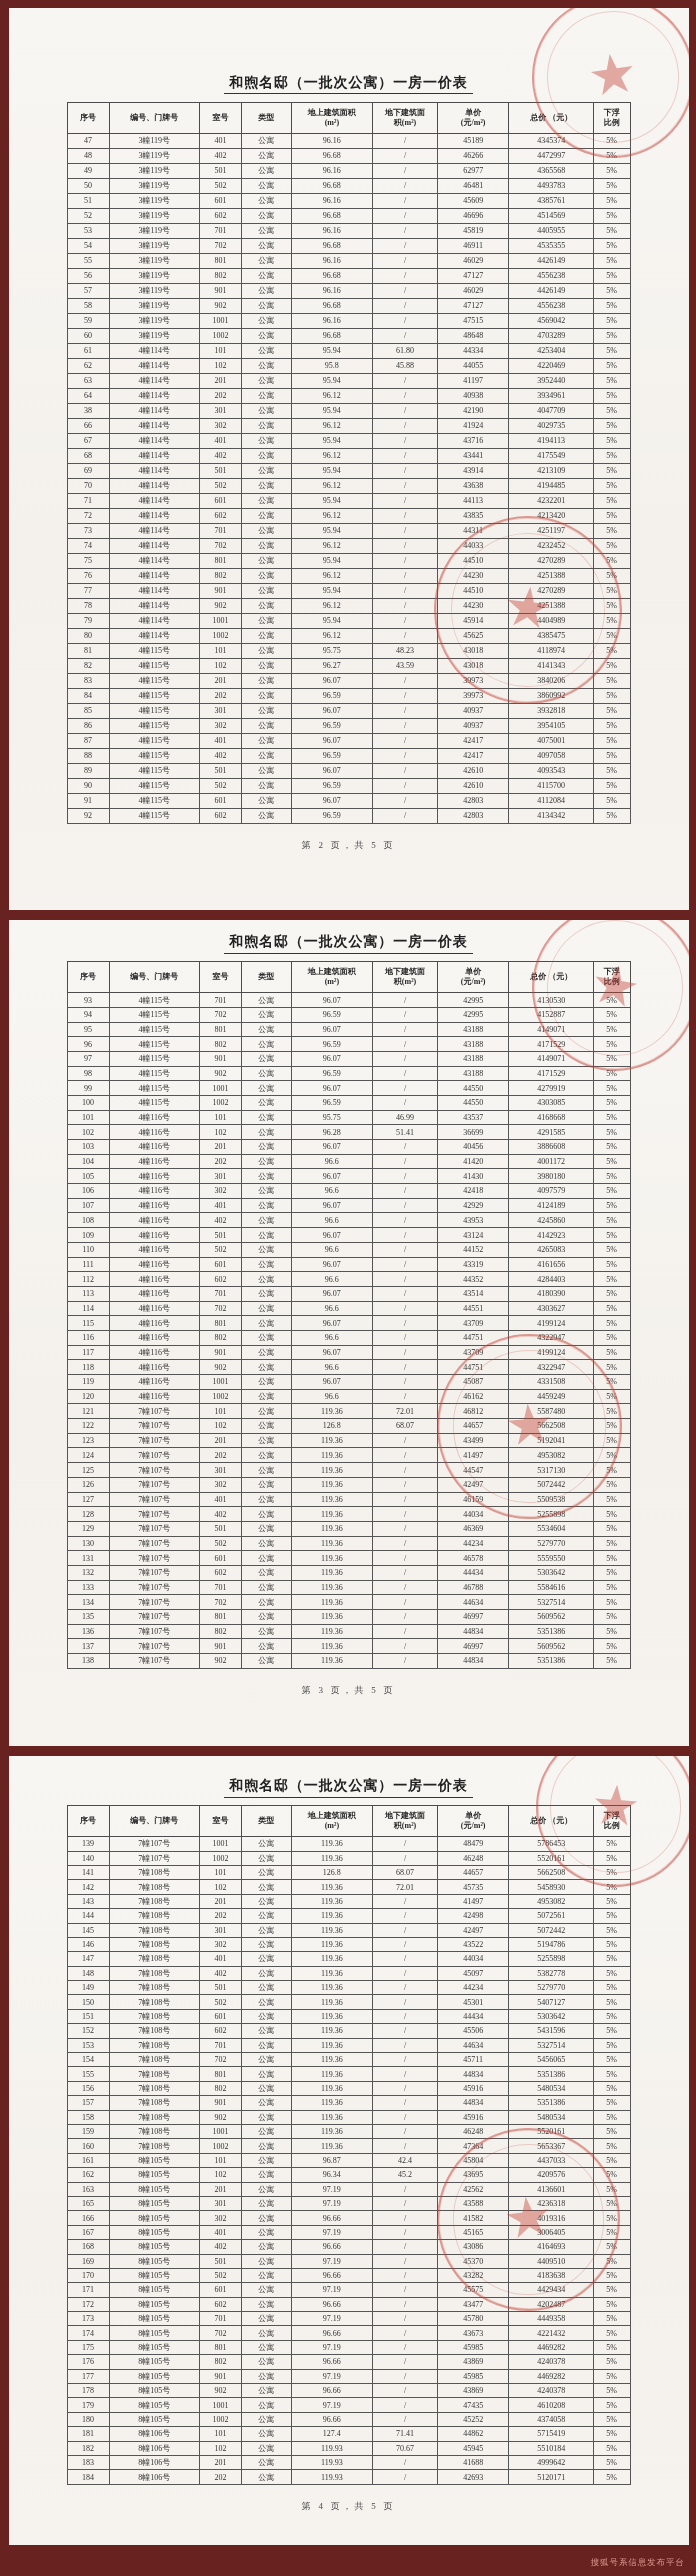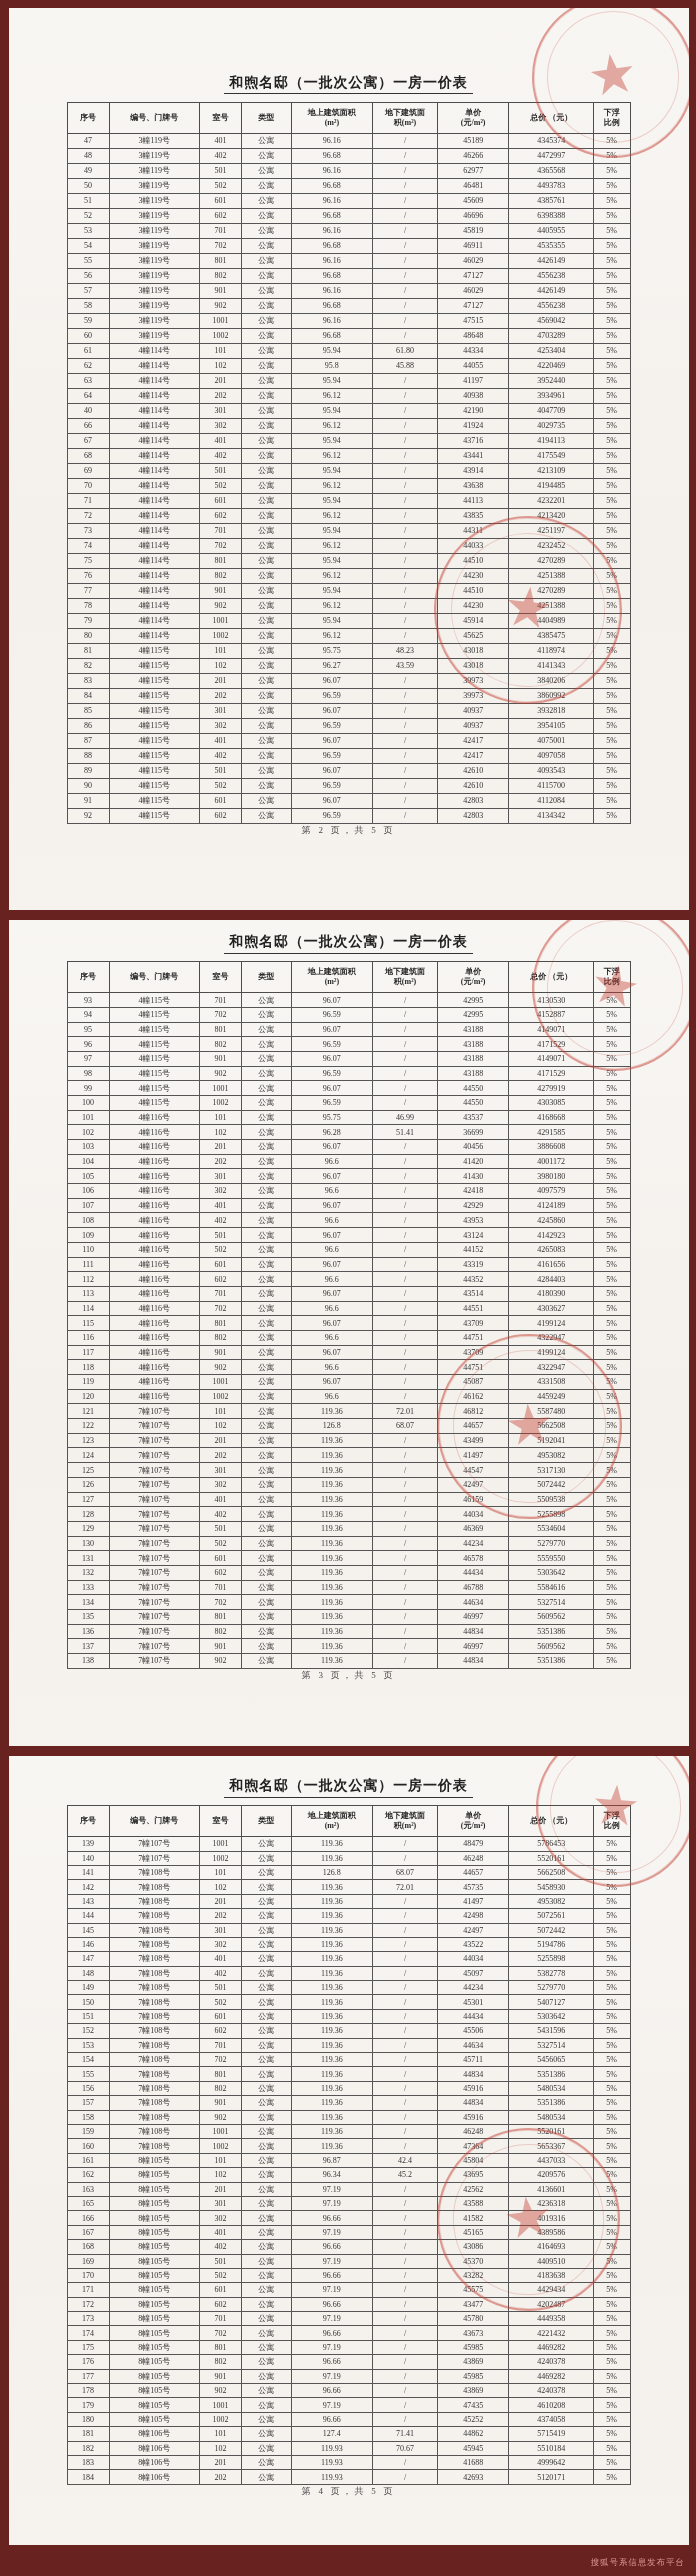--- a/index.html
+++ b/index.html
@@ -68,20 +68,21 @@
     white-space:nowrap;
   }
   .p1 table.price td{height:14px;}
   .p2 table.price td{height:13.7px;}
   .p3 table.price td{height:13.4px;}
   .page-footer{
     text-align:center;
     font-size:9px;
     letter-spacing:2.8px;
     color:#4a4a4a;
+    margin-top:15px;
   }
   
   .stamp{
     position:absolute;
     border:2.8px solid rgba(195,62,50,0.50);
     border-radius:50%;
     box-shadow:inset 0 0 0 0.9px rgba(195,62,50,0.18);
     pointer-events:none;
   }
   .stamp::before{
@@ -206,21 +207,21 @@
               <td>5%</td>
             </tr>
             <tr>
               <td>52</td>
               <td>3幢119号</td>
               <td>602</td>
               <td>公寓</td>
               <td>96.68</td>
               <td>/</td>
               <td>46696</td>
-              <td>6398388</td>
+              <td>4514569</td>
               <td>5%</td>
             </tr>
             <tr>
               <td>53</td>
               <td>3幢119号</td>
               <td>701</td>
               <td>公寓</td>
               <td>96.16</td>
               <td>/</td>
               <td>45819</td>
@@ -342,21 +343,21 @@
               <td>4幢114号</td>
               <td>202</td>
               <td>公寓</td>
               <td>96.12</td>
               <td>/</td>
               <td>40938</td>
               <td>3934961</td>
               <td>5%</td>
             </tr>
             <tr>
-              <td>40</td>
+              <td>38</td>
               <td>4幢114号</td>
               <td>301</td>
               <td>公寓</td>
               <td>95.94</td>
               <td>/</td>
               <td>42190</td>
               <td>4047709</td>
               <td>5%</td>
             </tr>
             <tr>
@@ -1546,21 +1547,21 @@
               <td>5%</td>
             </tr>
             <tr>
               <td>167</td>
               <td>8幢105号</td>
               <td>401</td>
               <td>公寓</td>
               <td>97.19</td>
               <td>/</td>
               <td>45165</td>
-              <td>4389586</td>
+              <td>3006405</td>
               <td>5%</td>
             </tr>
             <tr>
               <td>168</td>
               <td>8幢105号</td>
               <td>402</td>
               <td>公寓</td>
               <td>96.66</td>
               <td>/</td>
               <td>43086</td>

